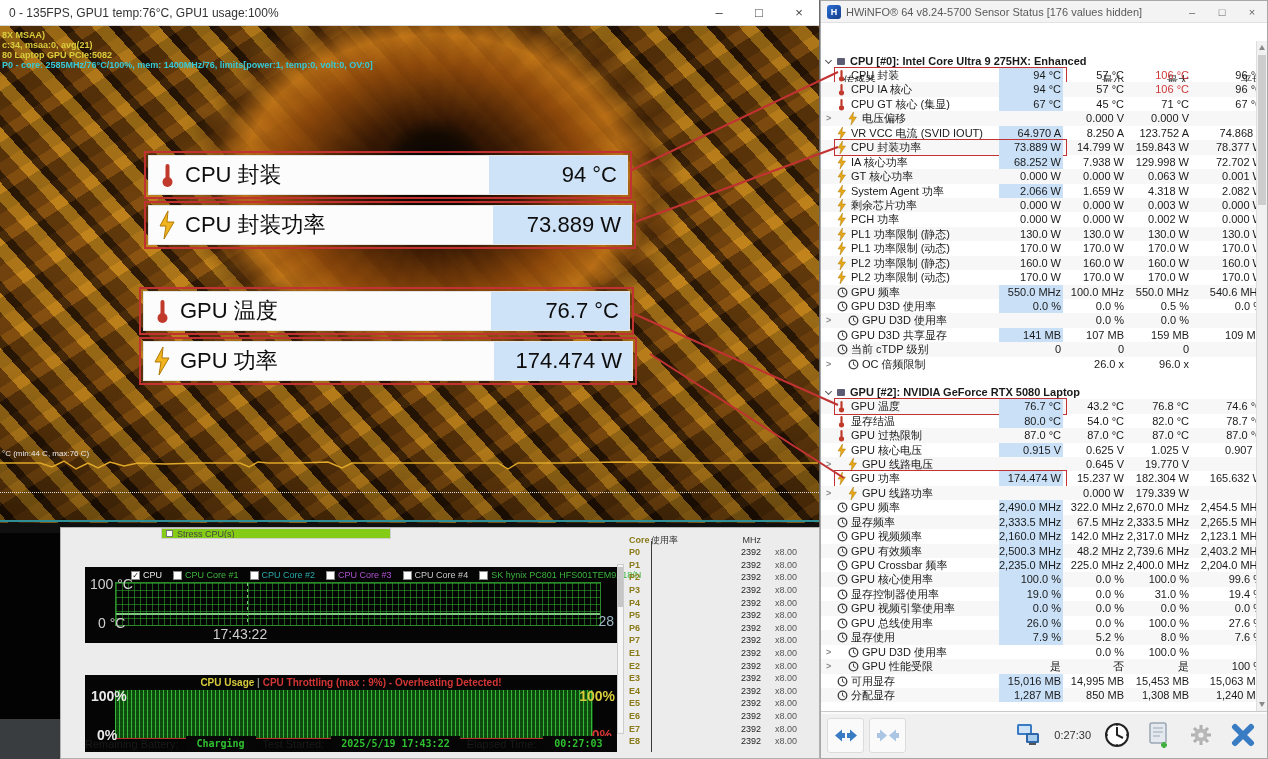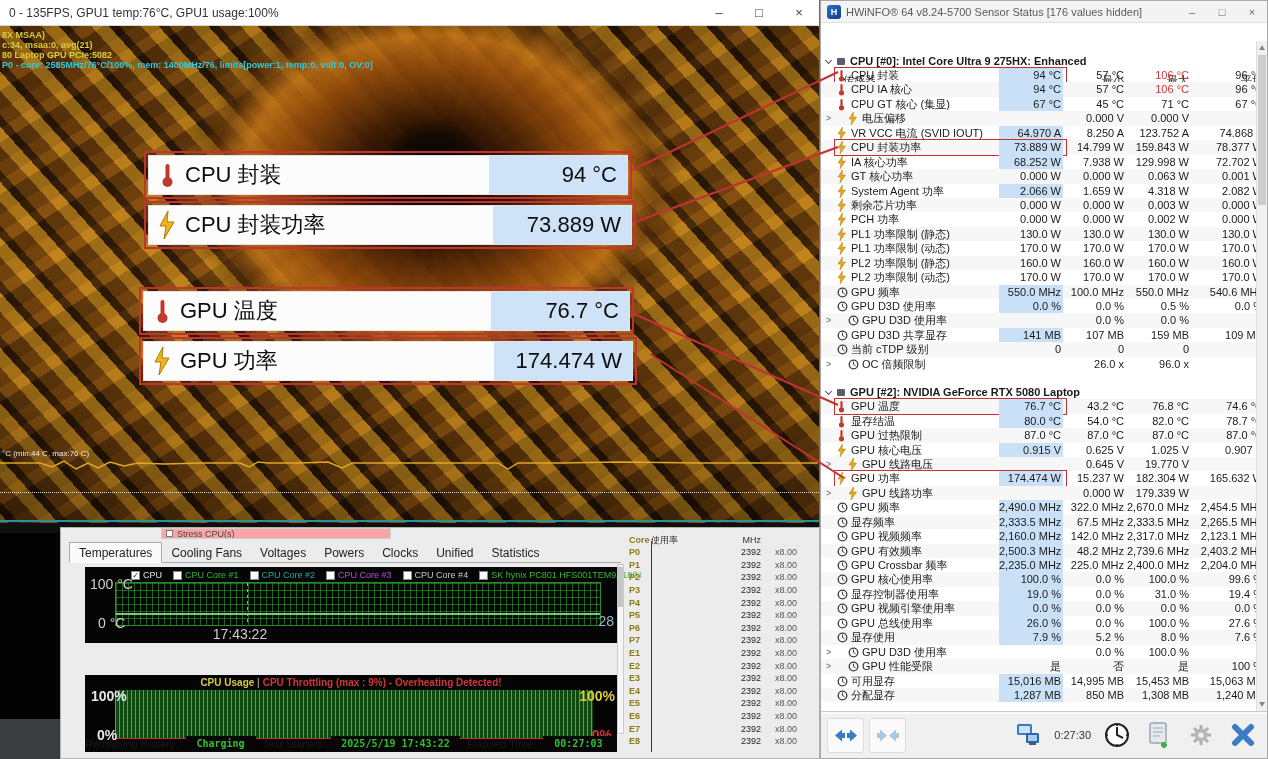--- a/index.html
+++ b/index.html
@@ -87,21 +87,21 @@
   .sarrow.down{bottom:4px;border-top:5px solid #8a8a8a;}
 
   .hw-toolbar{position:absolute;left:0;bottom:0;right:0;height:47px;background:#f0f0f0;border-top:1px solid #c9c9c9;box-shadow:inset 0 2px 0 #fafafa;display:flex;align-items:center;padding:0 6px;gap:5px;z-index:6;}
   .tbtn{width:37px;height:35px;background:#fafafa;border:1px solid #dcdcdc;border-radius:3px;display:flex;align-items:center;justify-content:center;flex:none;}
   .tbtn.noframe{background:transparent;border-color:transparent;}
   .tspacer{flex:1;}
   .hw-time{font-size:11px;color:#333;margin:14px 2px;}
 
   
   .mon-window{position:absolute;left:60px;top:527px;width:760px;height:232px;background:#ececec;border:1px solid #b2b2b2;z-index:20;font-size:12px;color:#1a1a1a;overflow:hidden;}
-  .mon-sliver{position:absolute;left:100px;top:0;width:230px;height:11px;background:#fca5a5;border:1px solid #cfcfcf;display:flex;align-items:center;overflow:hidden;font-size:9px;color:#444;padding-left:4px;gap:4px;}
+  .mon-sliver{position:absolute;left:100px;top:0;width:230px;height:11px;background:#84cc16;border:1px solid #cfcfcf;display:flex;align-items:center;overflow:hidden;font-size:9px;color:#444;padding-left:4px;gap:4px;}
   .mon-sliver .cb0{width:7px;height:7px;border:1px solid #777;background:#fff;flex:none;}
   .mon-tabs{position:absolute;left:8px;top:13px;width:552px;display:flex;align-items:flex-end;border-bottom:1px solid #ababab;height:22px;}
   .mtab{padding:3px 9px 2px;font-size:12px;color:#222;white-space:nowrap;}
   .mtab.active{background:#fafafa;border:1px solid #ababab;border-bottom:1px solid #fafafa;margin-bottom:-1px;}
 
   .gbox{position:absolute;background:#050505;}
   #g1{left:24px;top:39px;width:532px;height:76px;}
   #g2{left:24px;top:123px;width:532px;height:77px;margin-top:24px;}
   .g1-legend{position:absolute;left:46px;top:3px;display:flex;gap:11px;font-size:9px;white-space:nowrap;align-items:center;}
   .lg-item{display:flex;align-items:center;gap:3px;}
@@ -762,29 +762,20 @@
         </svg>
       </span>
     </div>
   </div>
 
   <div class="mon-window">
     <div class="mon-sliver">
       <span class="cb0"></span>
       <span>Stress CPU(s)</span>
     </div>
-    <div class="mon-tabs" id="mon-tabs">
-        <span class="mtab active">Temperatures</span>
-        <span class="mtab">Cooling Fans</span>
-        <span class="mtab">Voltages</span>
-        <span class="mtab">Powers</span>
-        <span class="mtab">Clocks</span>
-        <span class="mtab">Unified</span>
-        <span class="mtab">Statistics</span>
-      </div>
 
     <div class="gbox" id="g1">
       <div class="g1-legend" id="g1-legend">
           <span class="lg-item">
             <span class="lg-cb">✓</span>
             <span style="color: rgb(232, 232, 232);">CPU</span>
           </span>
           <span class="lg-item">
             <span class="lg-cb"></span>
             <span style="color: rgb(60, 180, 60);">CPU Core #1</span>

